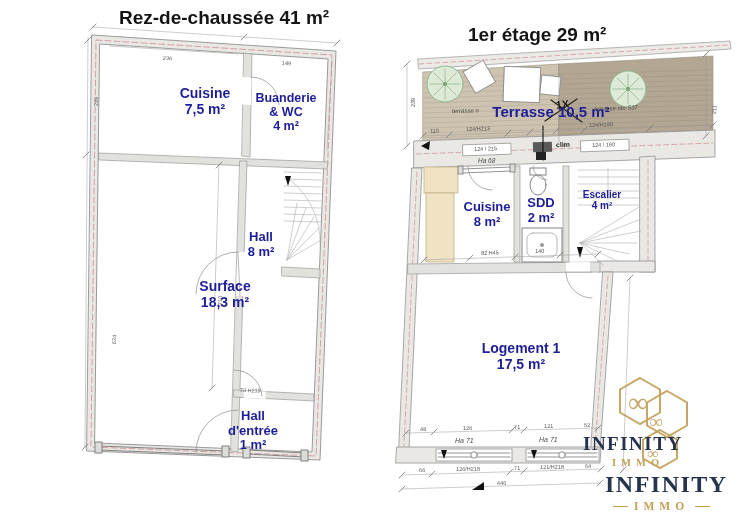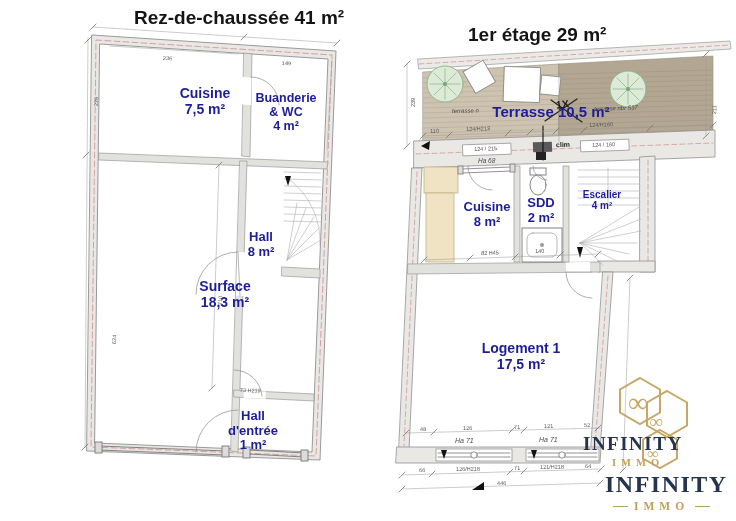--- a/index.html
+++ b/index.html
@@ -295,21 +295,21 @@
   <g stroke="#c2a05a" stroke-width="2" fill="none" opacity="0.92">
     <polygon points="640,378 660,389.5 660,412.5 640,424 620,412.5 620,389.5"></polygon>
     <polygon points="667,391 687,402.5 687,425.5 667,437 647,425.5 647,402.5"></polygon>
     <polygon points="660,430 677,439.5 677,458.5 660,468 643,458.5 643,439.5"></polygon>
     <text x="638" y="412" font-size="28" text-anchor="middle" fill="#c2a05a" stroke="none" font-family="Liberation Serif, serif">∞</text>
     <text x="656" y="428" font-size="19" text-anchor="middle" fill="#c2a05a" stroke="none" font-family="Liberation Serif, serif">∞</text>
     <text x="653" y="459" font-size="16" text-anchor="middle" fill="#c2a05a" stroke="none" font-family="Liberation Serif, serif">∞</text>
   </g>
 </svg>
 
-<div class="plan-title" style="left:119px;top:7px;margin-left:15px;">Rez-de-chaussée 41 m²</div>
+<div class="plan-title" style="left:119px;top:7px;">Rez-de-chaussée 41 m²</div>
 <div class="plan-title" style="left:468px;top:24px;">1er étage 29 m²</div>
 
 <div class="room-label" style="left:205px;top:86px;font-size:14px;">
   <span>Cuisine</span>
   <span>7,5 m²</span>
 </div>
 <div class="room-label" style="left:286px;top:91px;font-size:12.5px;">
   <span>Buanderie</span>
   <span>&amp; WC</span>
   <span>4 m²</span>

